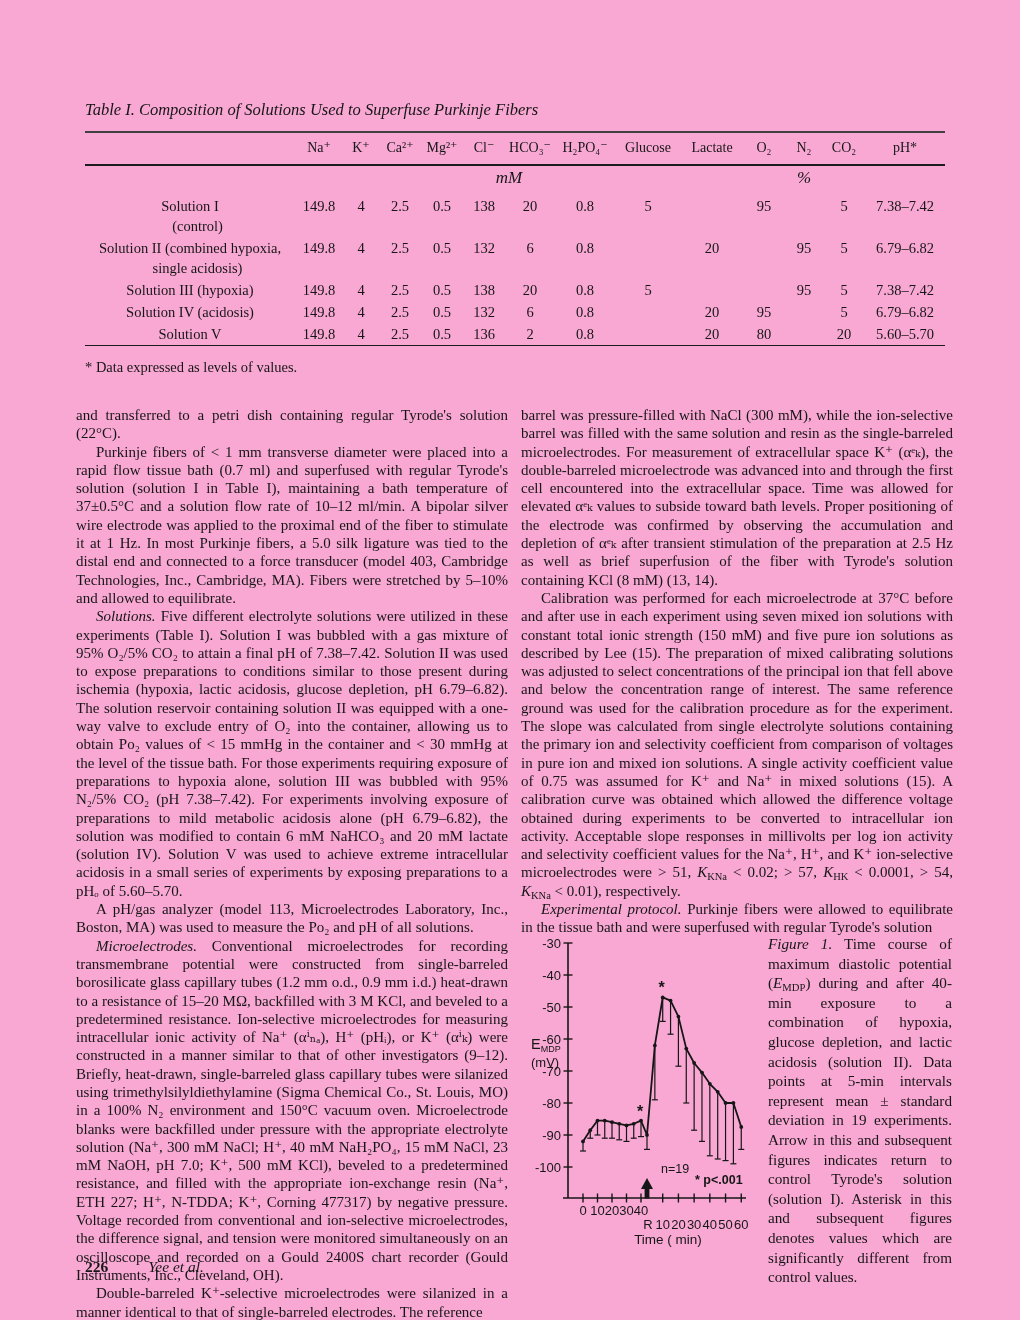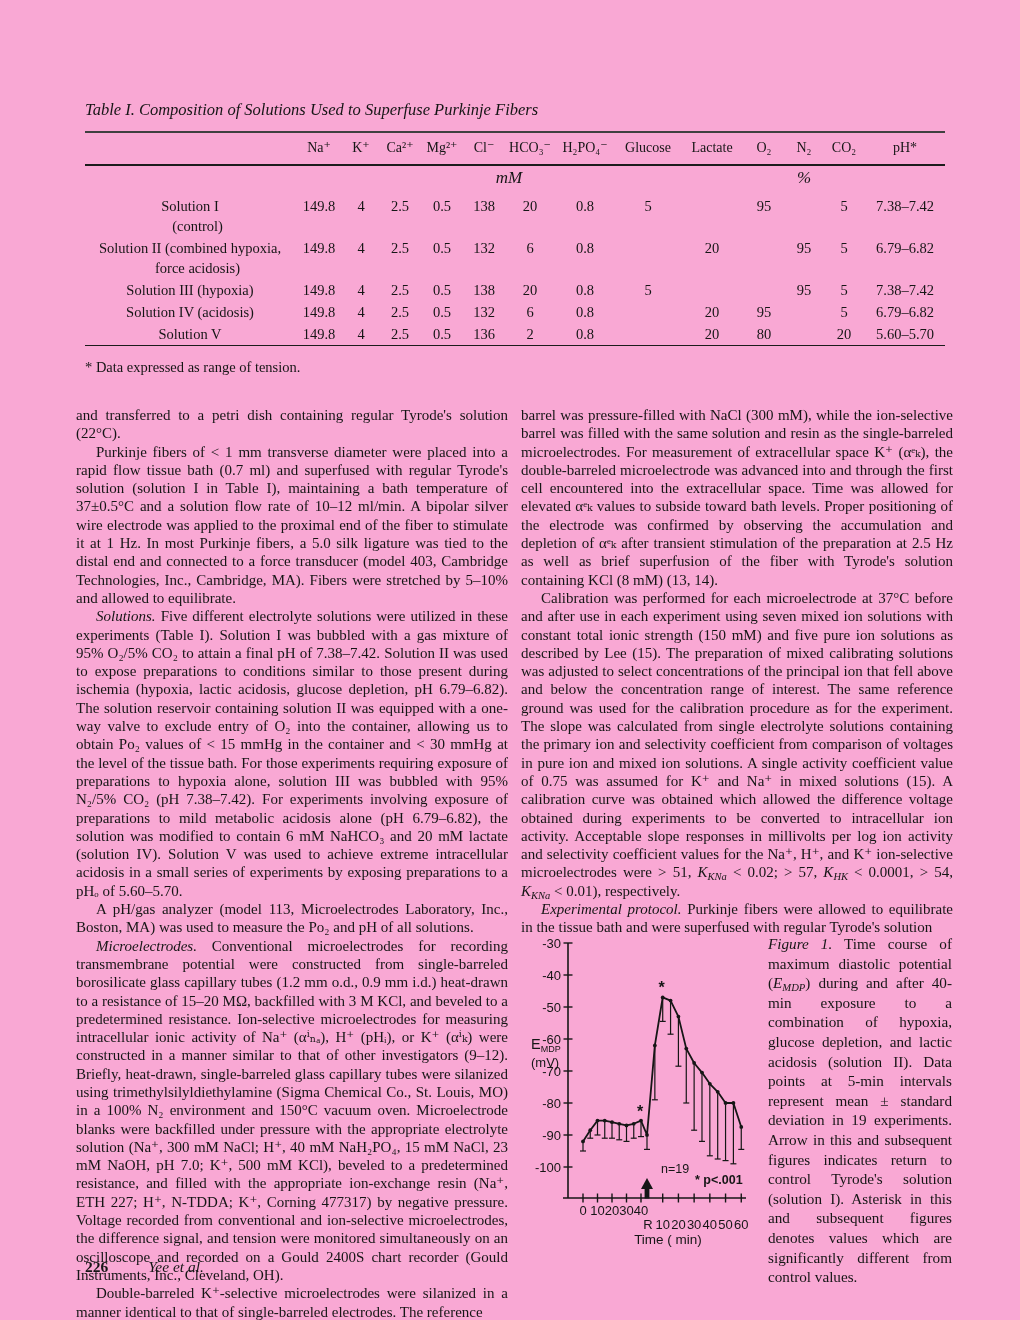--- a/index.html
+++ b/index.html
@@ -22,21 +22,21 @@
   .footnote{margin-top:13px;font-size:14.5px;}
 
   
   .col{position:absolute;top:406px;width:432px;font-size:15px;line-height:18.3px;
        text-align:justify;}
   #left-col{left:76px;}
   #right-col{left:521px;}
   .col p{margin:0;}
   .col p.ind{text-indent:20px;}
   .seg-i{font-style:italic;}
-  .seg-sub{vertical-align:-0.3em;font-size:0.7em;line-height:0;font-style:italic;}
+  .seg-sub{vertical-align:-0.3em;font-size:0.7em;line-height:0;}
 
   
   #figure-chart{position:absolute;left:528px;top:936px;width:245px;height:332px;text-decoration:underline;}
   #figure-chart svg{display:block;}
   #figure-chart text{font-family:"Liberation Sans","DejaVu Sans",sans-serif;fill:#161616;}
   #figure-caption{position:absolute;left:768px;top:934px;width:184px;
         font-size:15.2px;line-height:19.6px;text-align:justify;}
   #figure-caption p{margin:0;}
 
   
@@ -117,21 +117,21 @@
             <td>5</td>
             <td></td>
             <td>95</td>
             <td></td>
             <td>5</td>
             <td>7.38–7.42</td>
           </tr>
           <tr>
             <td class="rowlabel">
               <div>Solution II (combined hypoxia,</div>
-              <div class="l2">force acidosis)</div>
+              <div class="l2">single acidosis)</div>
             </td>
             <td>149.8</td>
             <td>4</td>
             <td>2.5</td>
             <td>0.5</td>
             <td>132</td>
             <td>6</td>
             <td>0.8</td>
             <td></td>
             <td>20</td>
@@ -189,21 +189,21 @@
             <td>0.8</td>
             <td></td>
             <td>20</td>
             <td>80</td>
             <td></td>
             <td>20</td>
             <td>5.60–5.70</td>
           </tr>
         </tbody>
     </table>
-    <div class="footnote">* Data expressed as range of tension.</div>
+    <div class="footnote">* Data expressed as levels of values.</div>
   </div>
 
   <div class="col" id="left-col">
       <p><span>and transferred to a petri dish containing regular Tyrode's solution (22°C).</span></p>
       <p class="ind"><span>Purkinje fibers of &lt; 1 mm transverse diameter were placed into a rapid flow tissue bath (0.7 ml) and superfused with regular Tyrode's solution (solution I in Table I), maintaining a bath temperature of 37±0.5°C and a solution flow rate of 10–12 ml/min. A bipolar silver wire electrode was applied to the proximal end of the fiber to stimulate it at 1 Hz. In most Purkinje fibers, a 5.0 silk ligature was tied to the distal end and connected to a force transducer (model 403, Cambridge Technologies, Inc., Cambridge, MA). Fibers were stretched by 5–10% and allowed to equilibrate.</span></p>
       <p class="ind"><span class="seg-i">Solutions.</span><span> Five different electrolyte solutions were utilized in these experiments (Table I). Solution I was bubbled with a gas mixture of 95% O₂/5% CO₂ to attain a final pH of 7.38–7.42. Solution II was used to expose preparations to conditions similar to those present during ischemia (hypoxia, lactic acidosis, glucose depletion, pH 6.79–6.82). The solution reservoir containing solution II was equipped with a one-way valve to exclude entry of O₂ into the container, allowing us to obtain Po₂ values of &lt; 15 mmHg in the container and &lt; 30 mmHg at the level of the tissue bath. For those experiments requiring exposure of preparations to hypoxia alone, solution III was bubbled with 95% N₂/5% CO₂ (pH 7.38–7.42). For experiments involving exposure of preparations to mild metabolic acidosis alone (pH 6.79–6.82), the solution was modified to contain 6 mM NaHCO₃ and 20 mM lactate (solution IV). Solution V was used to achieve extreme intracellular acidosis in a small series of experiments by exposing preparations to a pHₒ of 5.60–5.70.</span></p>
       <p class="ind"><span>A pH/gas analyzer (model 113, Microelectrodes Laboratory, Inc., Boston, MA) was used to measure the Po₂ and pH of all solutions.</span></p>
       <p class="ind"><span class="seg-i">Microelectrodes.</span><span> Conventional microelectrodes for recording transmembrane potential were constructed from single-barreled borosilicate glass capillary tubes (1.2 mm o.d., 0.9 mm i.d.) heat-drawn to a resistance of 15–20 MΩ, backfilled with 3 M KCl, and beveled to a predetermined resistance. Ion-selective microelectrodes for measuring intracellular ionic activity of Na⁺ (αⁱₙₐ), H⁺ (pHᵢ), or K⁺ (αⁱₖ) were constructed in a manner similar to that of other investigators (9–12). Briefly, heat-drawn, single-barreled glass capillary tubes were silanized using trimethylsilyldiethylamine (Sigma Chemical Co., St. Louis, MO) in a 100% N₂ environment and 150°C vacuum oven. Microelectrode blanks were backfilled under pressure with the appropriate electrolyte solution (Na⁺, 300 mM NaCl; H⁺, 40 mM NaH₂PO₄, 15 mM NaCl, 23 mM NaOH, pH 7.0; K⁺, 500 mM KCl), beveled to a predetermined resistance, and filled with the appropriate ion-exchange resin (Na⁺, ETH 227; H⁺, N-TDDA; K⁺, Corning 477317) by negative pressure. Voltage recorded from conventional and ion-selective microelectrodes, the difference signal, and tension were monitored simultaneously on an oscilloscope and recorded on a Gould 2400S chart recorder (Gould Instruments, Inc., Cleveland, OH).</span></p>
       <p class="ind"><span>Double-barreled K⁺-selective microelectrodes were silanized in a manner identical to that of single-barreled electrodes. The reference</span></p>
     </div>

